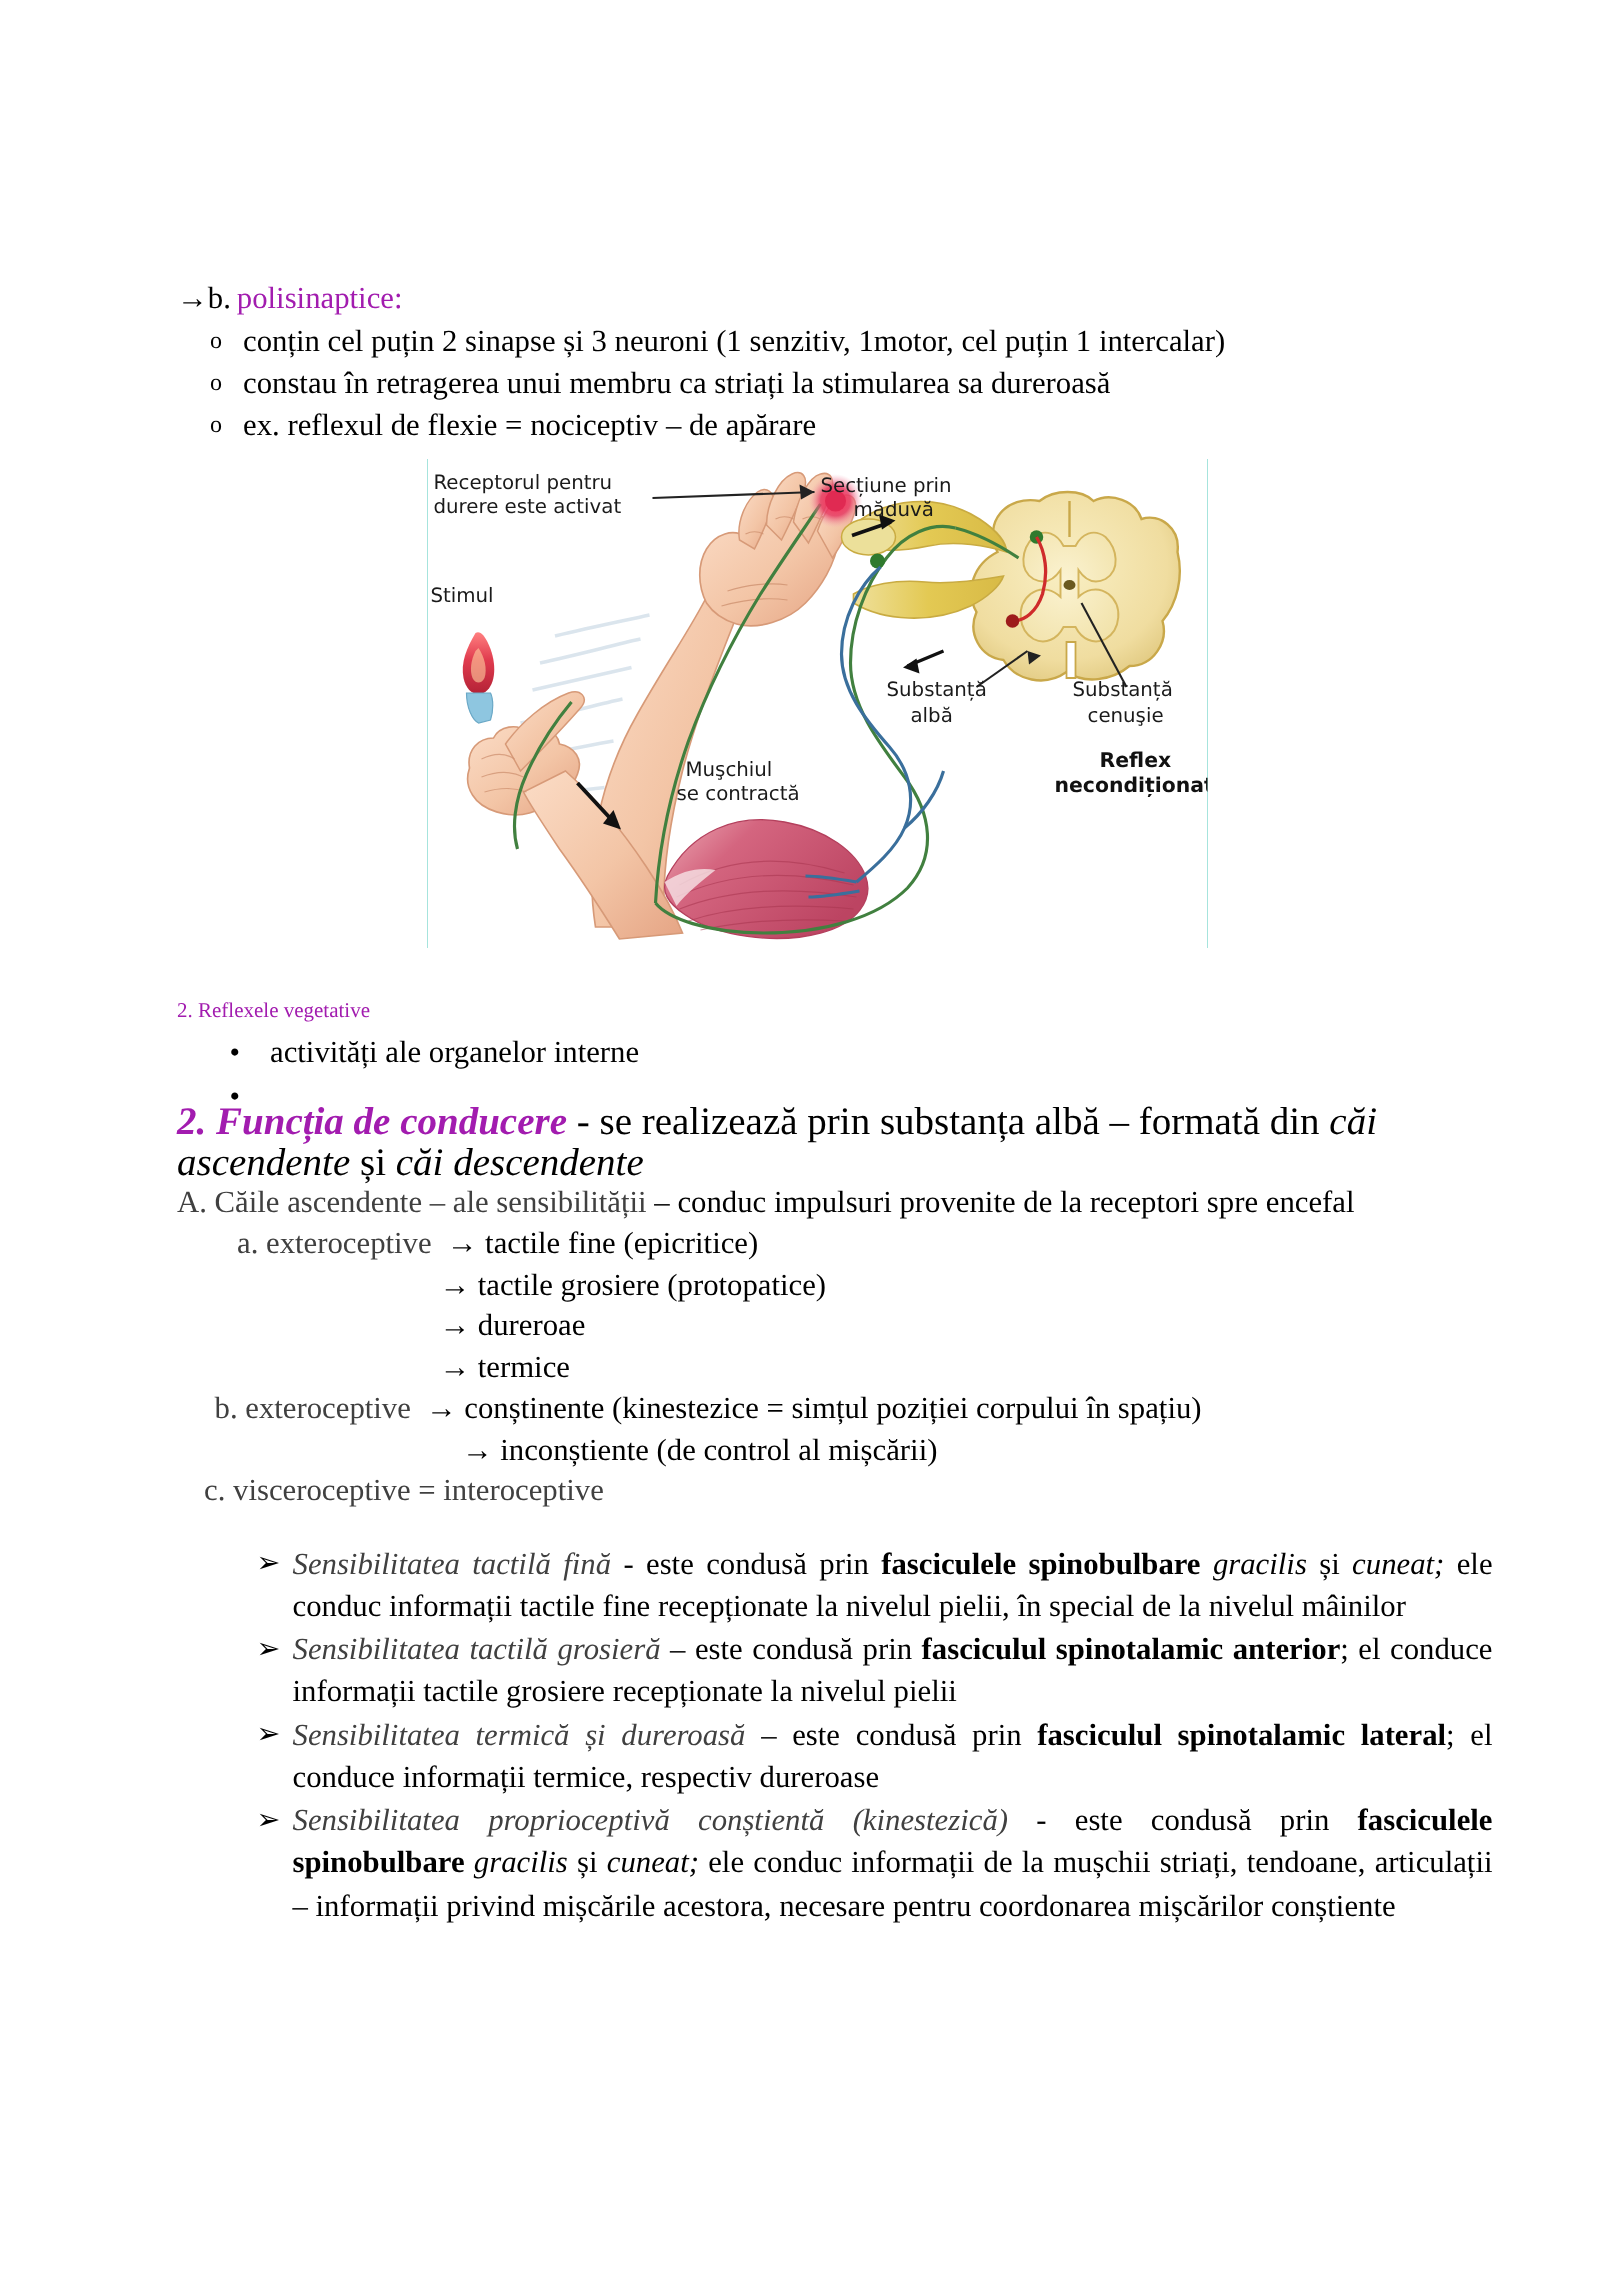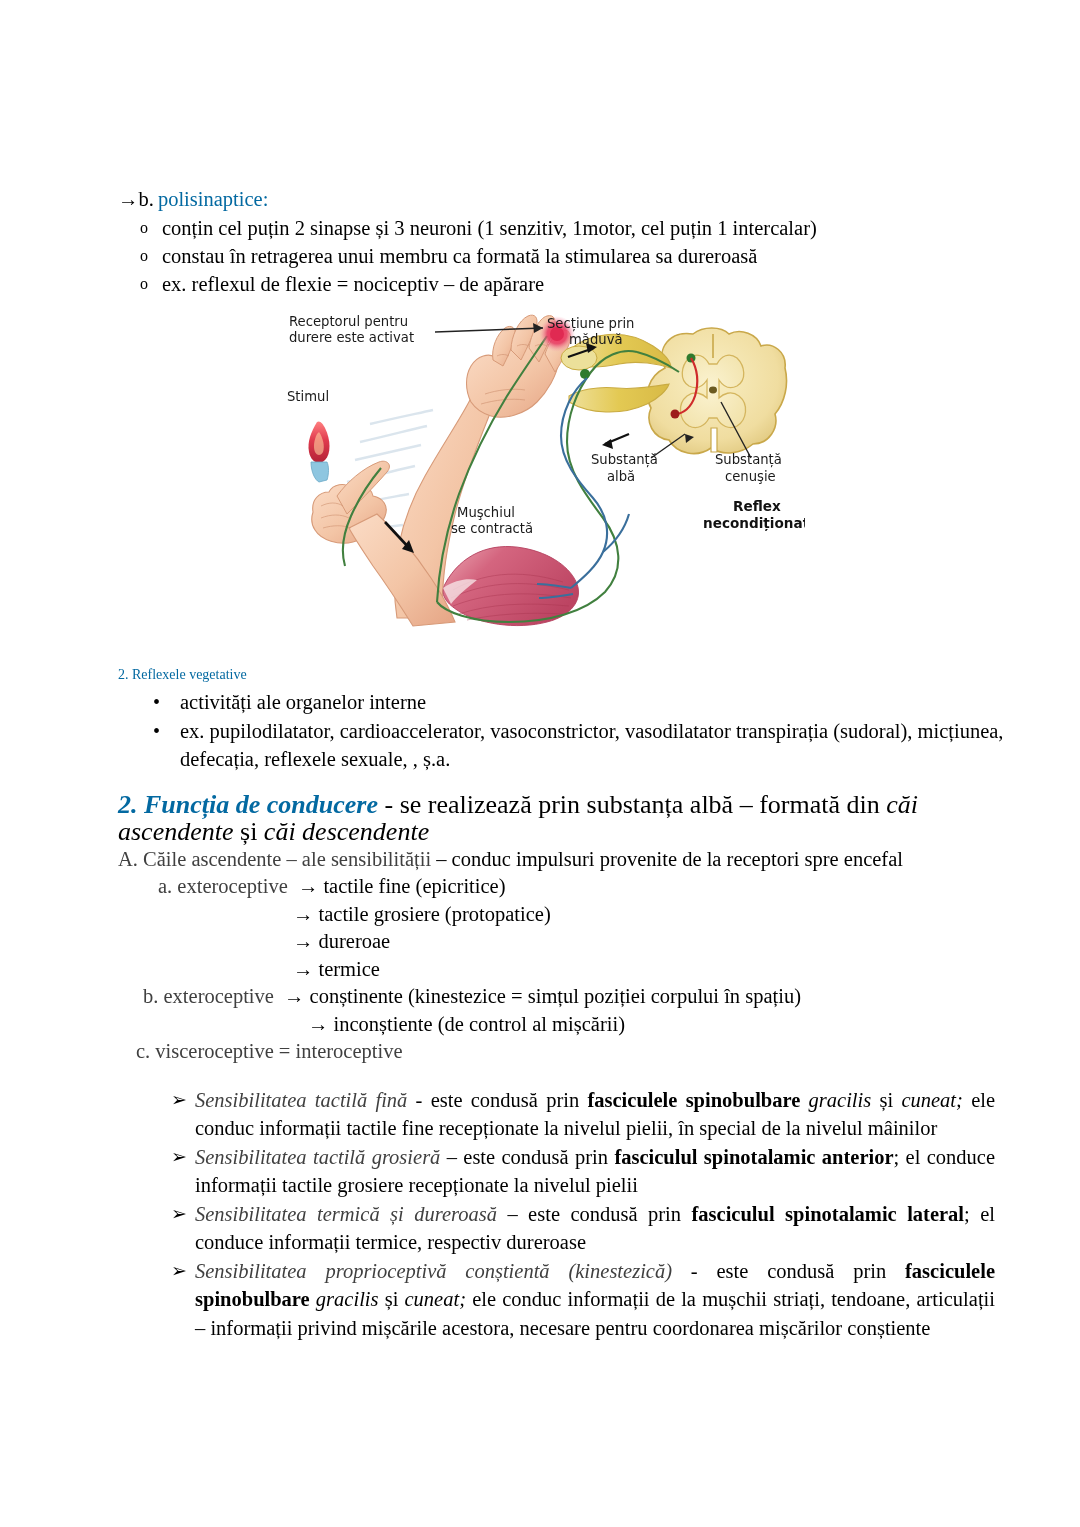--- a/index.html
+++ b/index.html
@@ -29,21 +29,21 @@
     width: 880px;
   }
 
   
   .ln {
     font-size: 20.5px;
     line-height: 27.5px;
     white-space: nowrap;
   }
   .wrap { white-space: normal; }
-  .red   { color: #0369a1; }
+  .red   { color: #a21caf; }
   .blue  { color: #404040; }
   .bold  { font-weight: bold; }
   .ital  { font-style: italic; }
   .bi    { font-weight: bold; font-style: italic; }
 
   
   .o-list { margin: 0; padding: 0; list-style: none; }
   .o-item {
     position: relative;
     padding-left: 44px;
@@ -131,40 +131,39 @@
       <span>→b.</span><span class="red" style="margin-left:4px;">polisinaptice:</span>
     </div>
 
     <ul class="o-list">
       <li class="o-item">
         <span class="mk">o</span>
         <span>conțin cel puțin 2 sinapse și  3 neuroni (1 senzitiv, 1motor, cel puțin 1 intercalar)</span>
       </li>
       <li class="o-item">
         <span class="mk">o</span>
-        <span>constau în retragerea unui membru ca formată la stimularea sa dureroasă</span>
+        <span>constau în retragerea unui membru ca striați la stimularea sa dureroasă</span>
       </li>
       <li class="o-item">
         <span class="mk">o</span>
         <span>ex. reflexul de flexie = nociceptiv – de apărare</span>
       </li>
     </ul>
 
     <div style="height:363px;"></div>
 
     <div class="ln red" style="font-size:14px;">2. Reflexele vegetative</div>
 
     <ul class="dot-list">
       <li class="dot-item">
         <span class="mk">•</span>
         <span>activități ale organelor interne</span>
       </li>
       <li class="dot-item" style="width:845px;">
         <span class="mk">•</span>
-        <span>ex. pupilodilatator, cardioaccelerator, vasoconstrictor, vasodilatator transpirația (sudoral), micțiunea, defecația, reflexele sexuale, , ș.a.</span>
       </li>
     </ul>
 
     <div style="height:17px;"></div>
 
     <div class="wrap" style="font-size:26px;line-height:27.5px;width:855px;">
       <span class="red bi">2. Funcția de conducere</span><span> - se realizează prin substanța albă – formată din </span><span class="ital">căi ascendente</span><span> și </span><span class="ital">căi descendente</span>
     </div>
 
     <div class="ln">

